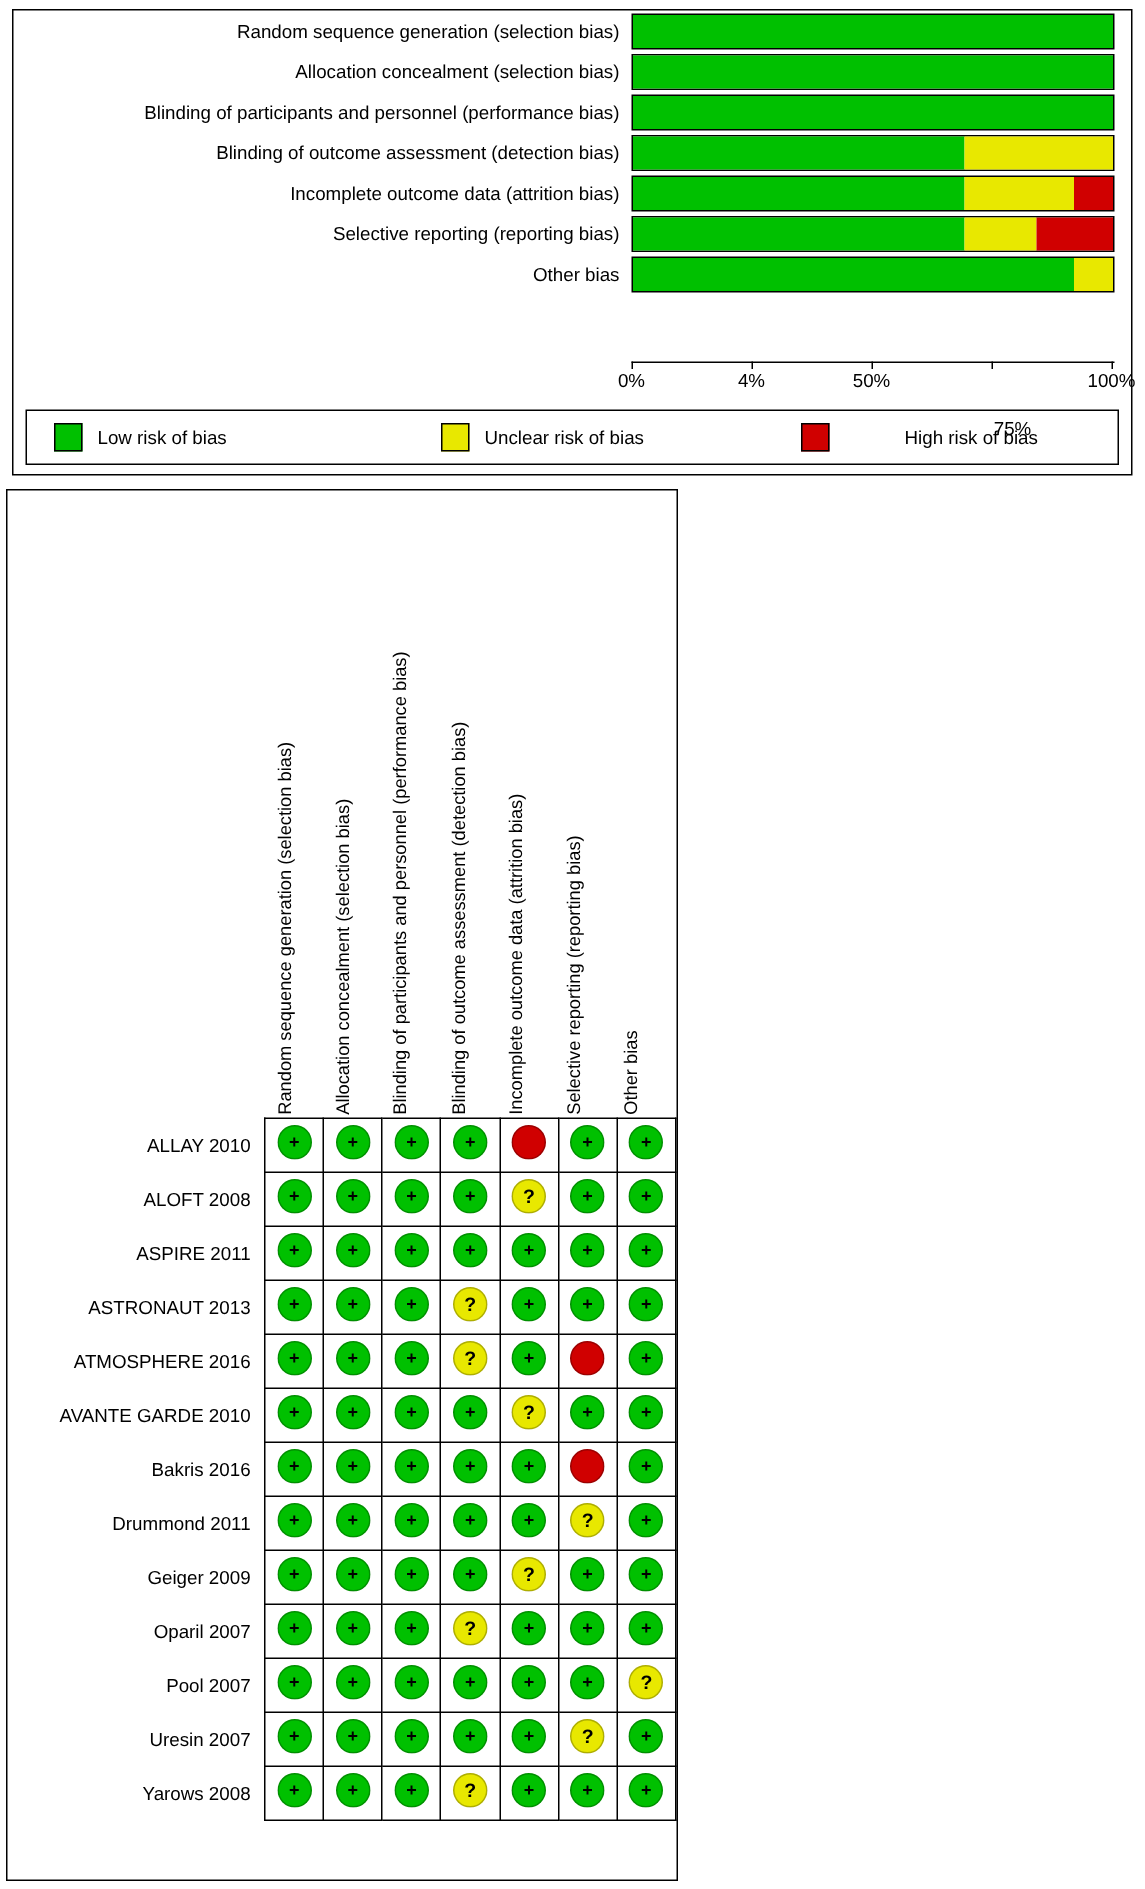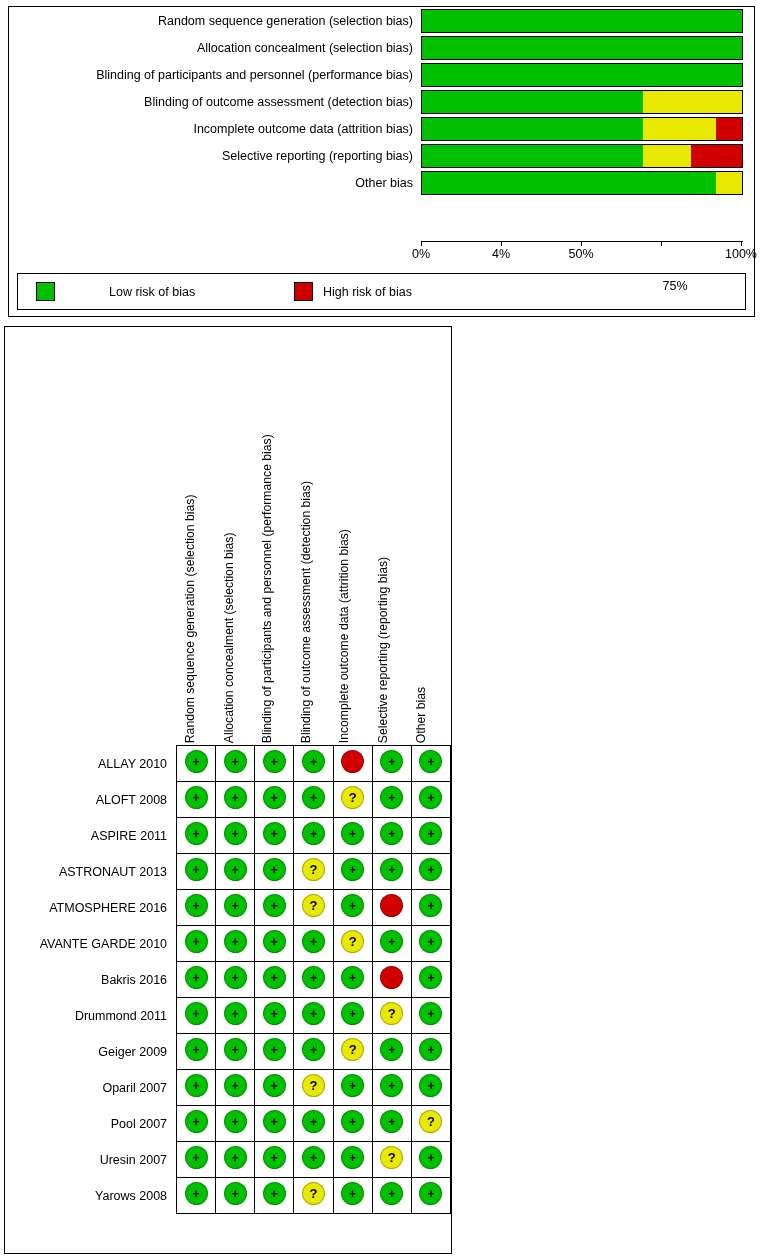--- a/index.html
+++ b/index.html
@@ -109,21 +109,21 @@
     border: 1px solid #000;
     box-sizing: border-box;
     display: flex;
     align-items: center;
   }
   .legend-item {
     display: flex;
     align-items: center;
     font-size: 12.5px;
   }
-  .legend-item:nth-child(1) { width: 258px; padding-left: 18px; gap: 44px; }
+  .legend-item:nth-child(1) { width: 258px; padding-left: 18px; }
   .legend-item:nth-child(2) { width: 240px; }
   .legend-item:nth-child(3) { width: 200px; gap: 40px; }
   .swatch {
     width: 17px;
     height: 17px;
     border: 1px solid #000;
     margin-right: 10px;
   }
   .swatch.low { background: #00c000; }
   .swatch.unclear { background: #e8e800; }
@@ -290,20 +290,24 @@
       <div class="tick-label" style="left: 254px; margin-top: 32px;">75%</div>
       <div class="tick" style="left: 320px;"></div>
       <div class="tick-label" style="left: 320px;">100%</div>
     </div>
   <div id="legend">
       <div class="legend-item">
         <div class="swatch low"></div>
         <span>Low risk of bias</span>
       </div>
       <div class="legend-item">
+        <div class="swatch unclear"></div>
+        <span>Unclear risk of bias</span>
+      </div>
+      <div class="legend-item">
         <div class="swatch high"></div>
         <span>High risk of bias</span>
       </div>
     </div>
 </div>
 
 <div id="grid-panel">
   <div id="col-headers">
       <div class="col-head">
         <span>Random sequence generation (selection bias)</span>

